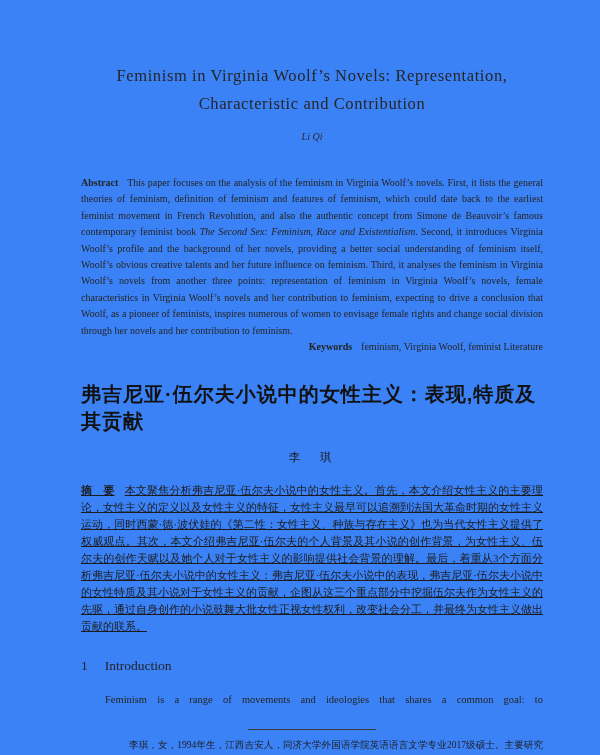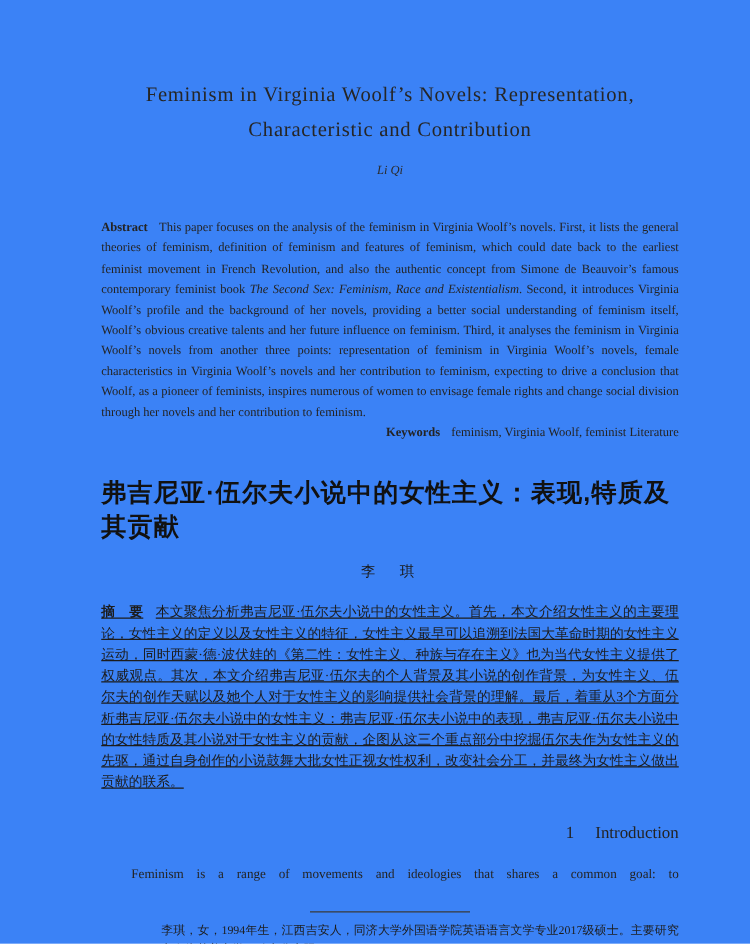--- a/index.html
+++ b/index.html
@@ -95,21 +95,20 @@
     font-weight: bold;
     padding-right: 10px;
     font-family: "Liberation Sans", "DejaVu Sans", sans-serif;
   }
   
   .section-heading {
     margin: 23px 0 0 0;
     font-size: 13.5px;
     font-weight: normal;
     color: #232323;
-    text-align: right;
   }
   .section-number { padding-right: 17px; }
   
   .intro-para {
     margin: 17px 0 12px 0;
     font-size: 10.5px;
     line-height: 17px;
     text-indent: 24px;
     text-align: justify;
     text-align-last: justify;

